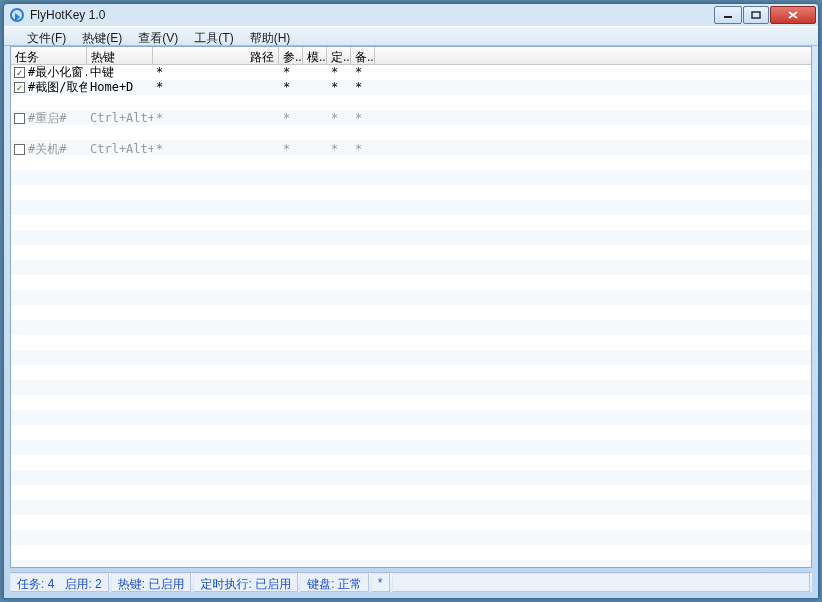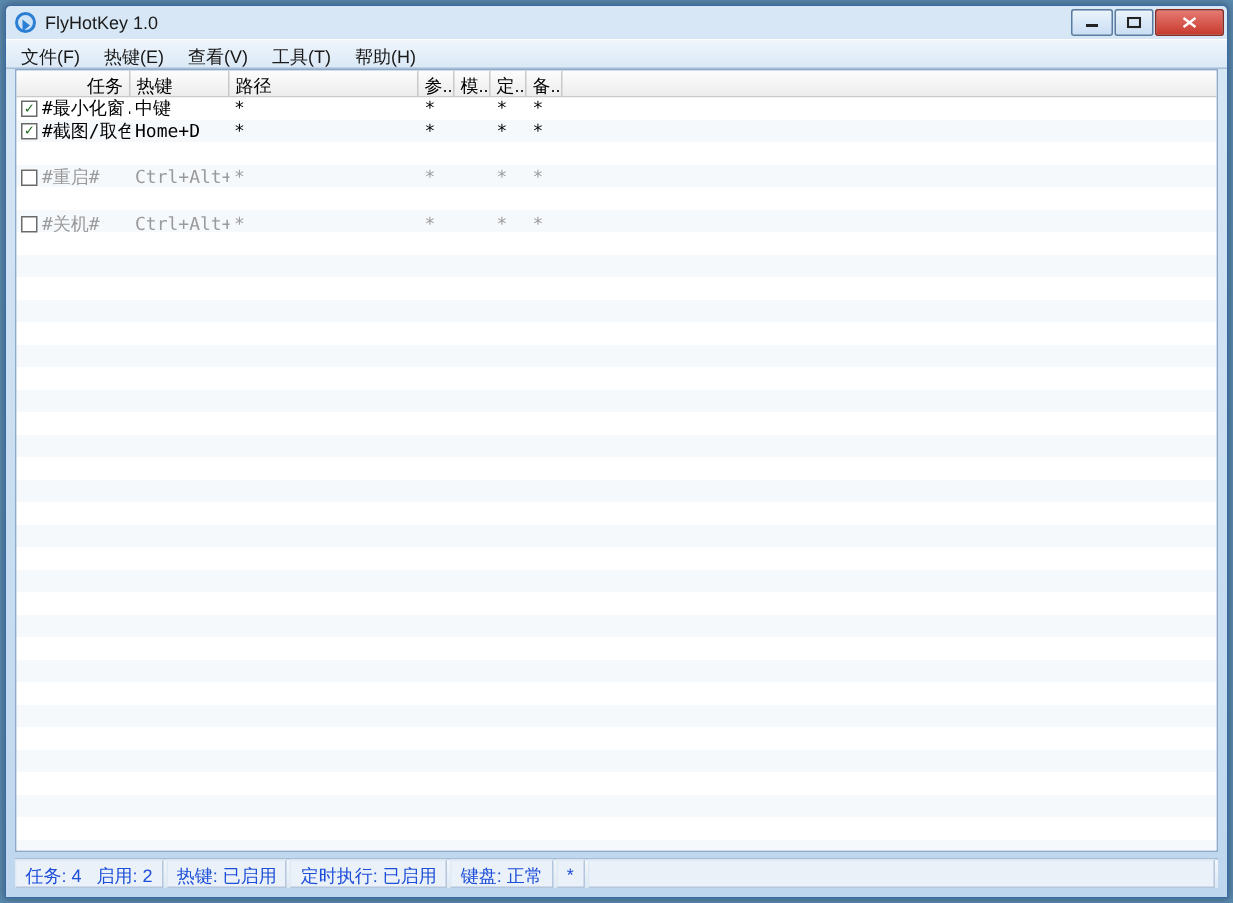--- a/index.html
+++ b/index.html
@@ -68,21 +68,21 @@
     .win-btn svg { display:block; }
 
     
     .menubar {
       height: 20px;
       background: linear-gradient(to bottom,#eef5fb,#dbe9f6);
       border-top: 1px solid #fff;
       border-bottom: 1px solid #a8bed8;
       display: flex;
       align-items: stretch;
-      padding-left: 2px;
+      padding-left: 15px;
     }
     .menuitem {
       padding: 3px 8px 0 8px;
       color: #1a1a1a;
       cursor: default;
     }
 
     
     .client {
       flex: 1;
@@ -106,23 +106,23 @@
       flex: 0 0 auto;
     }
     .colheader .col {
       border-right: 1px solid #c9c9c9;
       padding: 2px 4px 0 4px;
       overflow: hidden;
       white-space: nowrap;
       text-overflow: clip;
       position: relative;
     }
-    .col.c-task    { width: 76px; text-align: right; }
+    .col.c-task    { width: 76px; }
     .col.c-hotkey  { width: 66px; }
-    .col.c-path    { width: 126px; }
+    .col.c-path    { width: 126px; text-align: right; }
     .col.c-arg     { width: 24px; }
     .col.c-mode    { width: 24px; }
     .col.c-timer   { width: 24px; }
     .col.c-remark  { width: 24px; border-right:1px solid #c9c9c9; }
     .col.c-fill    { flex:1; border-right:none; }
 
     
     .rows {
       flex: 1;
       overflow: hidden;

